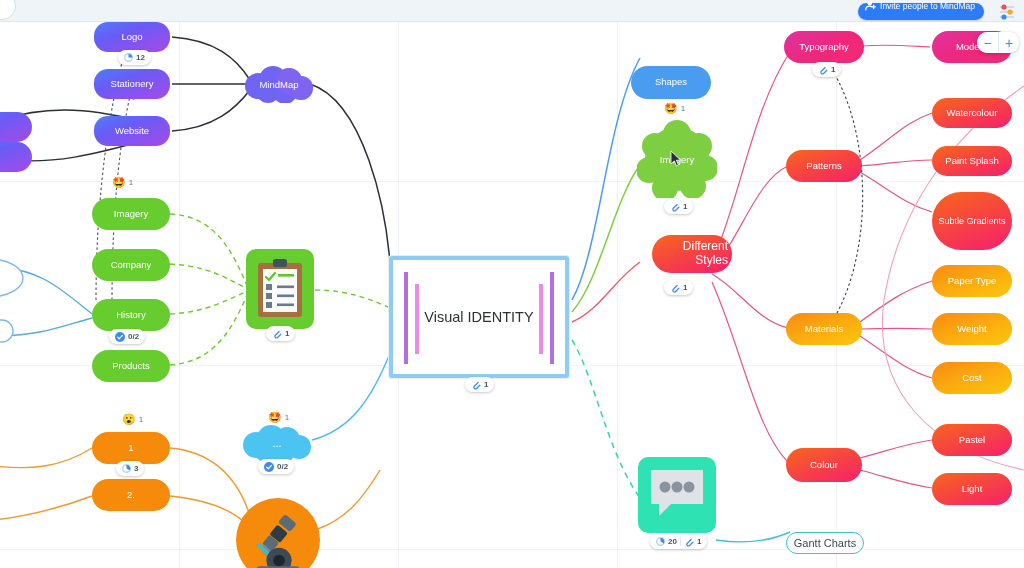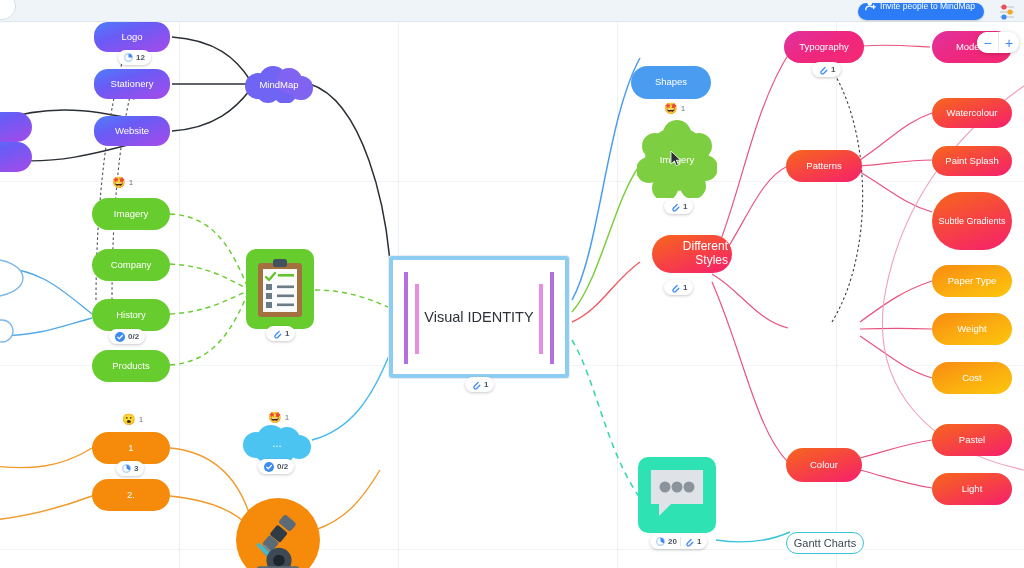--- a/index.html
+++ b/index.html
@@ -425,20 +425,23 @@
     <svg width="10" height="10" viewBox="0 0 12 12">
         <path d="M8.5 3 L4 7.5 a1.9 1.9 0 0 0 2.7 2.7 L10.6 6.3" fill="none" stroke="#3d8bf2" stroke-width="1.5" stroke-linecap="round"></path>
       </svg>
     <span>1</span>
   </div>
 
   <div class="node pill g-redor" style="left:786px; top:150px; width:76px; height:32px;">
     <span class="lbl">Patterns</span>
   </div>
 
+  <div class="node pill g-yellow" style="left:786px; top:313px; width:76px; height:32px;">
+    <span class="lbl">Materials</span>
+  </div>
 
   <div class="node pill g-redor" style="left:786px; top:448px; width:76px; height:34px;">
     <span class="lbl">Colour</span>
   </div>
 
   <div class="node pill g-teal-o" style="left:786px; top:532px; width:78px; height:22px; font-size:11px;">
     <span class="lbl">Gantt Charts</span>
   </div>
 
   <div class="node pill g-pink" style="left:932px; top:31px; width:80px; height:32px;">

